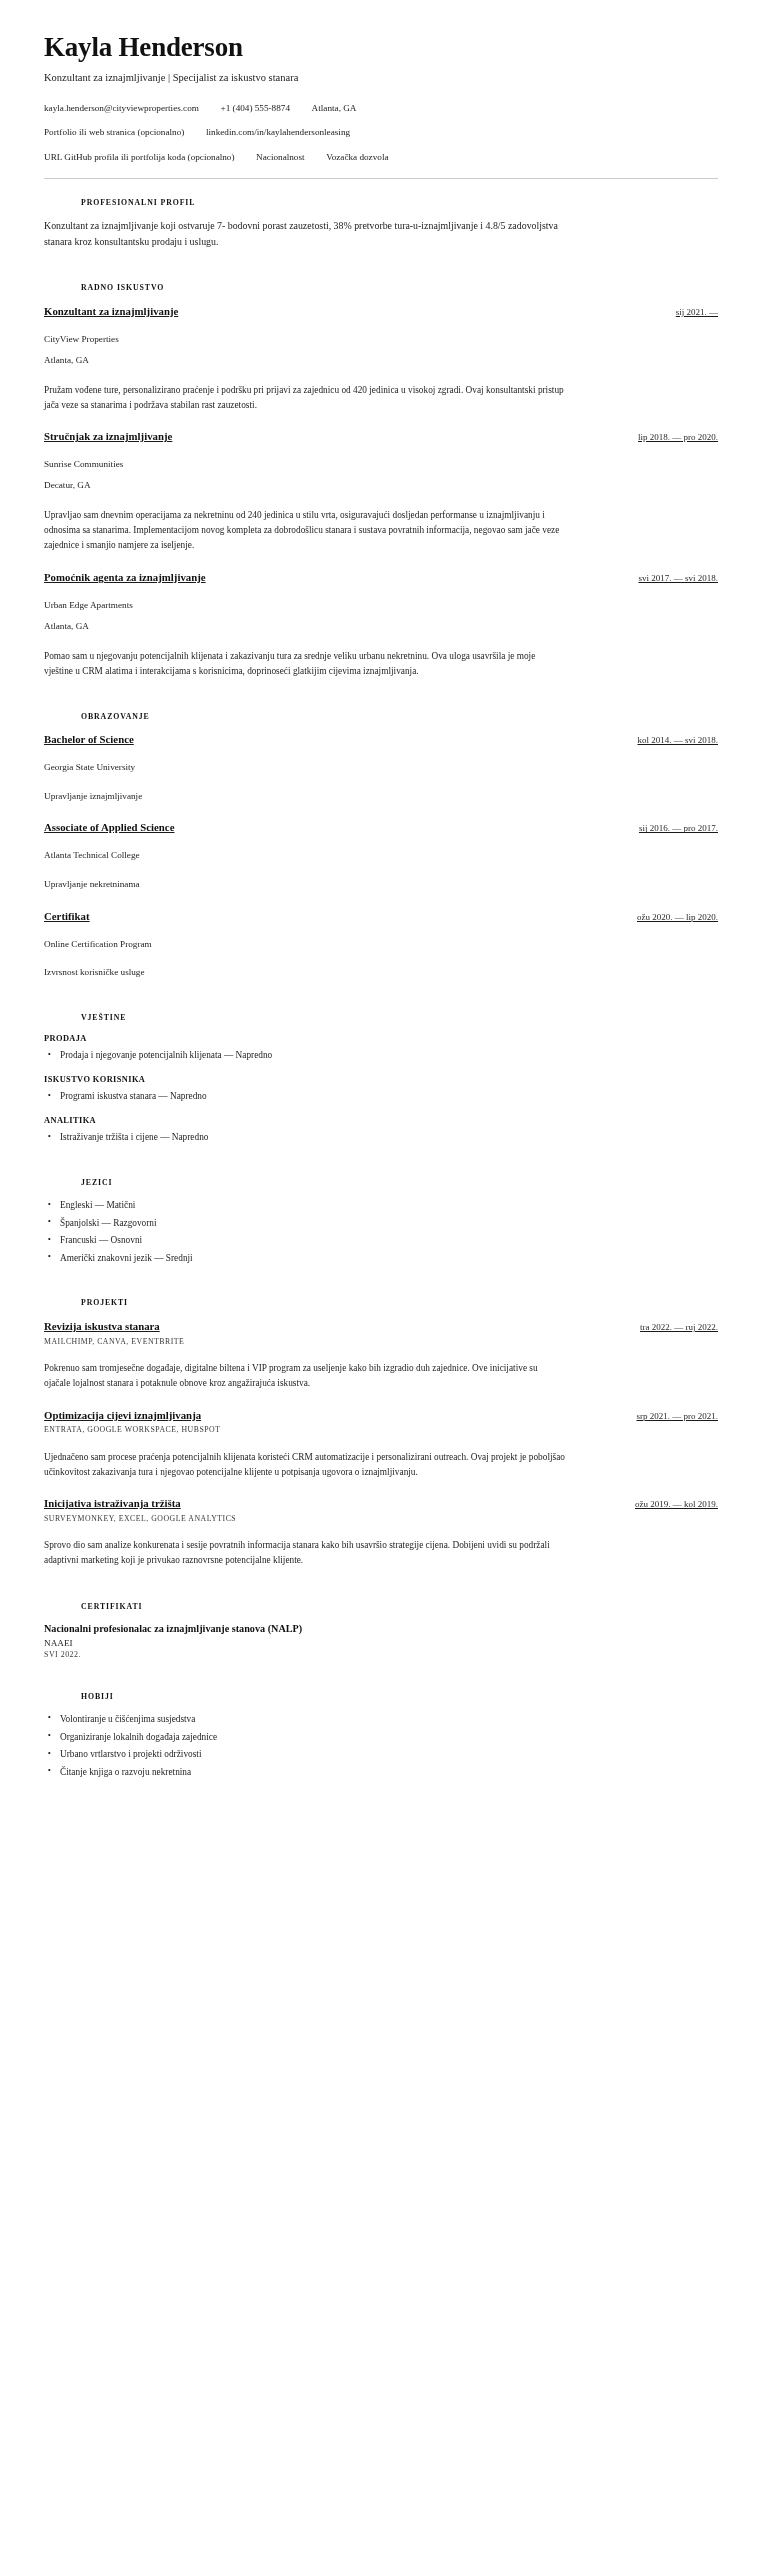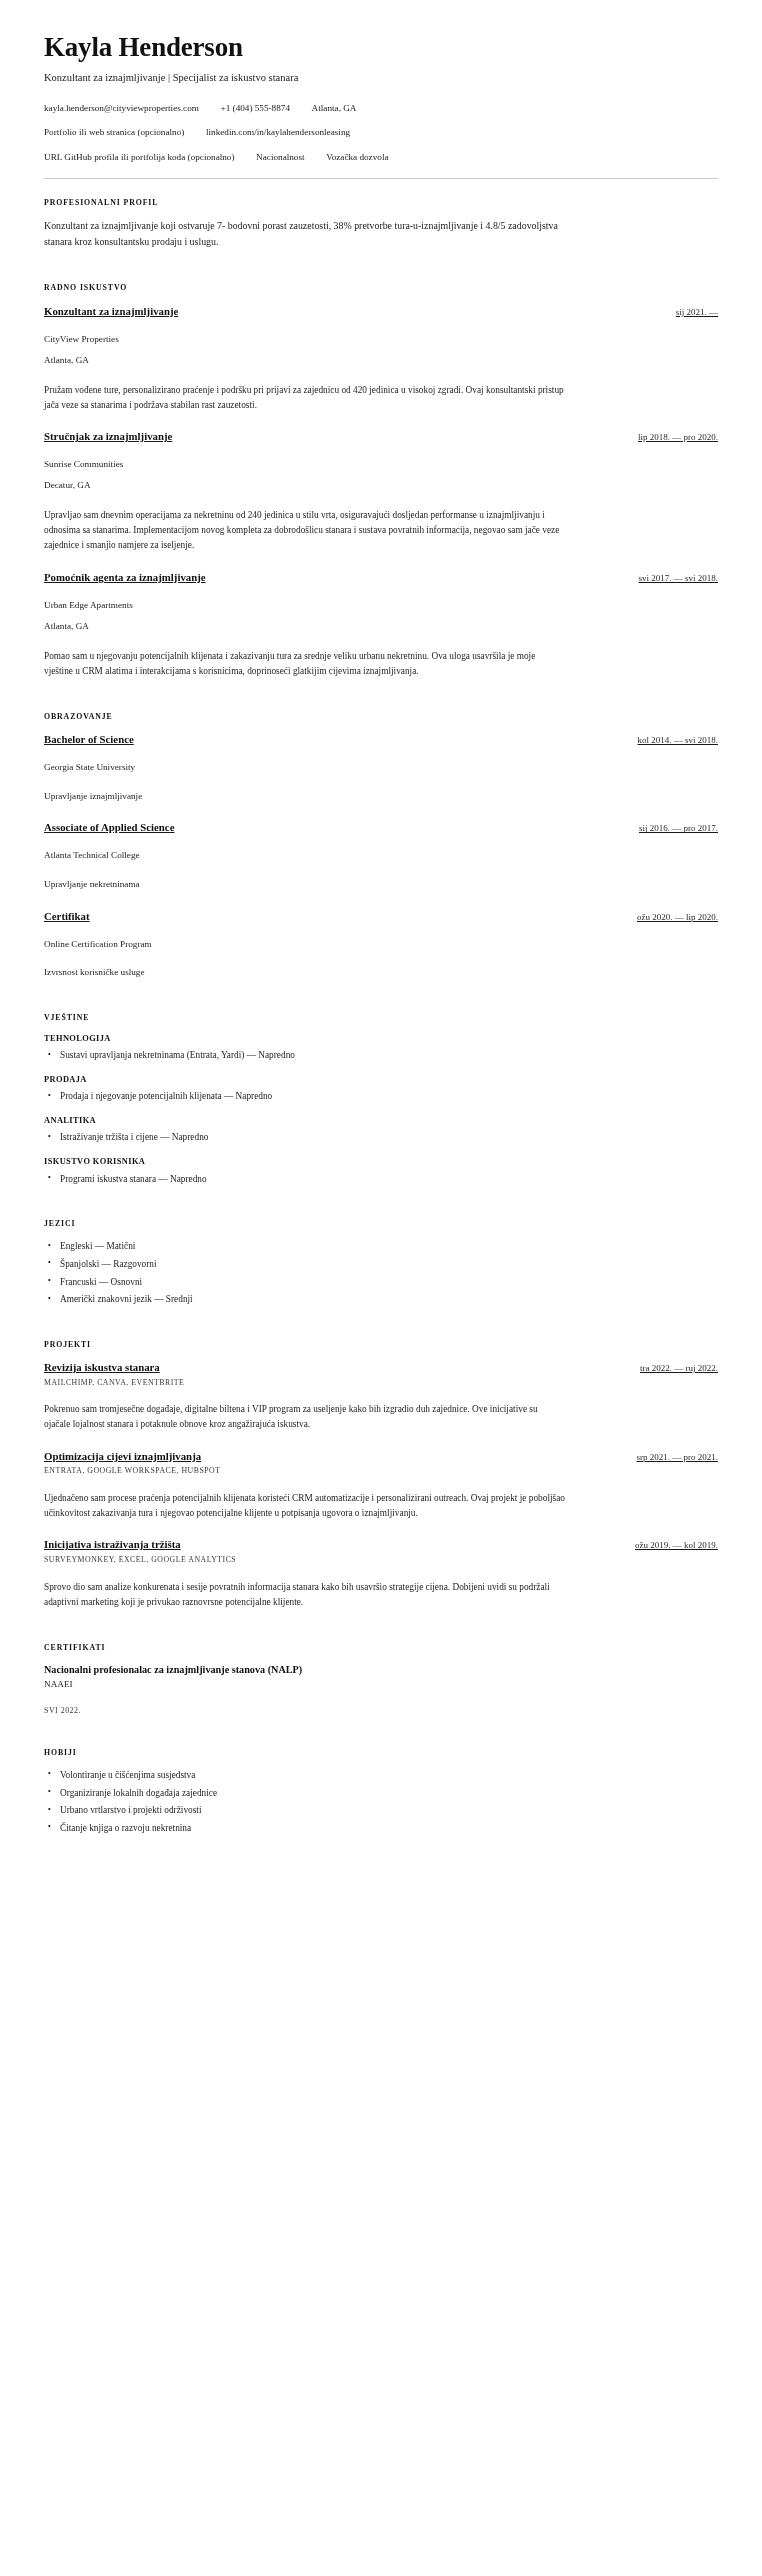--- a/index.html
+++ b/index.html
@@ -55,20 +55,21 @@
 
   
   .section { margin-bottom: 19px; }
   .section-title {
     font-size: 7.8px;
     font-weight: 700;
     letter-spacing: 0.9px;
     text-transform: uppercase;
     color: #111111;
     margin-bottom: 11.4px;
+    margin-left: 37px;
   }
   .summary {
     font-size: 9.9px;
     line-height: 1.62;
     color: #1b1b1b;
     max-width: 553px;
   }
 
   
   .entry { margin-bottom: 16.5px; }
@@ -163,21 +164,21 @@
   .cert-issuer {
     font-size: 9.2px;
     color: #242424;
     margin-top: 1.9px;
   }
   .cert-date {
     font-size: 7.9px;
     letter-spacing: 0.5px;
     text-transform: uppercase;
     color: #3a3a3a;
-    margin-top: 17px;
+    margin-top: 2px;
   }
 
   .gap-lg { height: 14px; }
 </style>
 </head>
 <body>
 
 <div class="page">
 
   <header>
@@ -276,45 +277,39 @@
       <div class="entry-sub">Online Certification Program</div>
       <div class="entry-sub">Izvrsnost korisničke usluge</div>
     </div>
   </section>
 
   <div class="gap-lg"></div>
 
   <section class="section">
     <h2 class="section-title">VJEŠTINE</h2>
 
-    <div class="skill-group">
-      <div class="skill-cat">TEHNOLOGIJA</div>
-      <ul class="bullets">
-        <li>Sustavi upravljanja nekretninama (Entrata, Yardi) — Napredno</li>
-      </ul>
-    </div>
 
     <div class="skill-group">
       <div class="skill-cat">PRODAJA</div>
       <ul class="bullets">
         <li>Prodaja i njegovanje potencijalnih klijenata — Napredno</li>
       </ul>
     </div>
 
     <div class="skill-group">
+      <div class="skill-cat">ISKUSTVO KORISNIKA</div>
+      <ul class="bullets">
+        <li>Programi iskustva stanara — Napredno</li>
+      </ul>
+    </div>
+
+    <div class="skill-group">
       <div class="skill-cat">ANALITIKA</div>
       <ul class="bullets">
         <li>Istraživanje tržišta i cijene — Napredno</li>
-      </ul>
-    </div>
-
-    <div class="skill-group">
-      <div class="skill-cat">ISKUSTVO KORISNIKA</div>
-      <ul class="bullets">
-        <li>Programi iskustva stanara — Napredno</li>
       </ul>
     </div>
   </section>
 
   <div class="gap-lg"></div>
 
   <section class="section">
     <h2 class="section-title">JEZICI</h2>
     <ul class="bullets">
       <li>Engleski — Matični</li>

